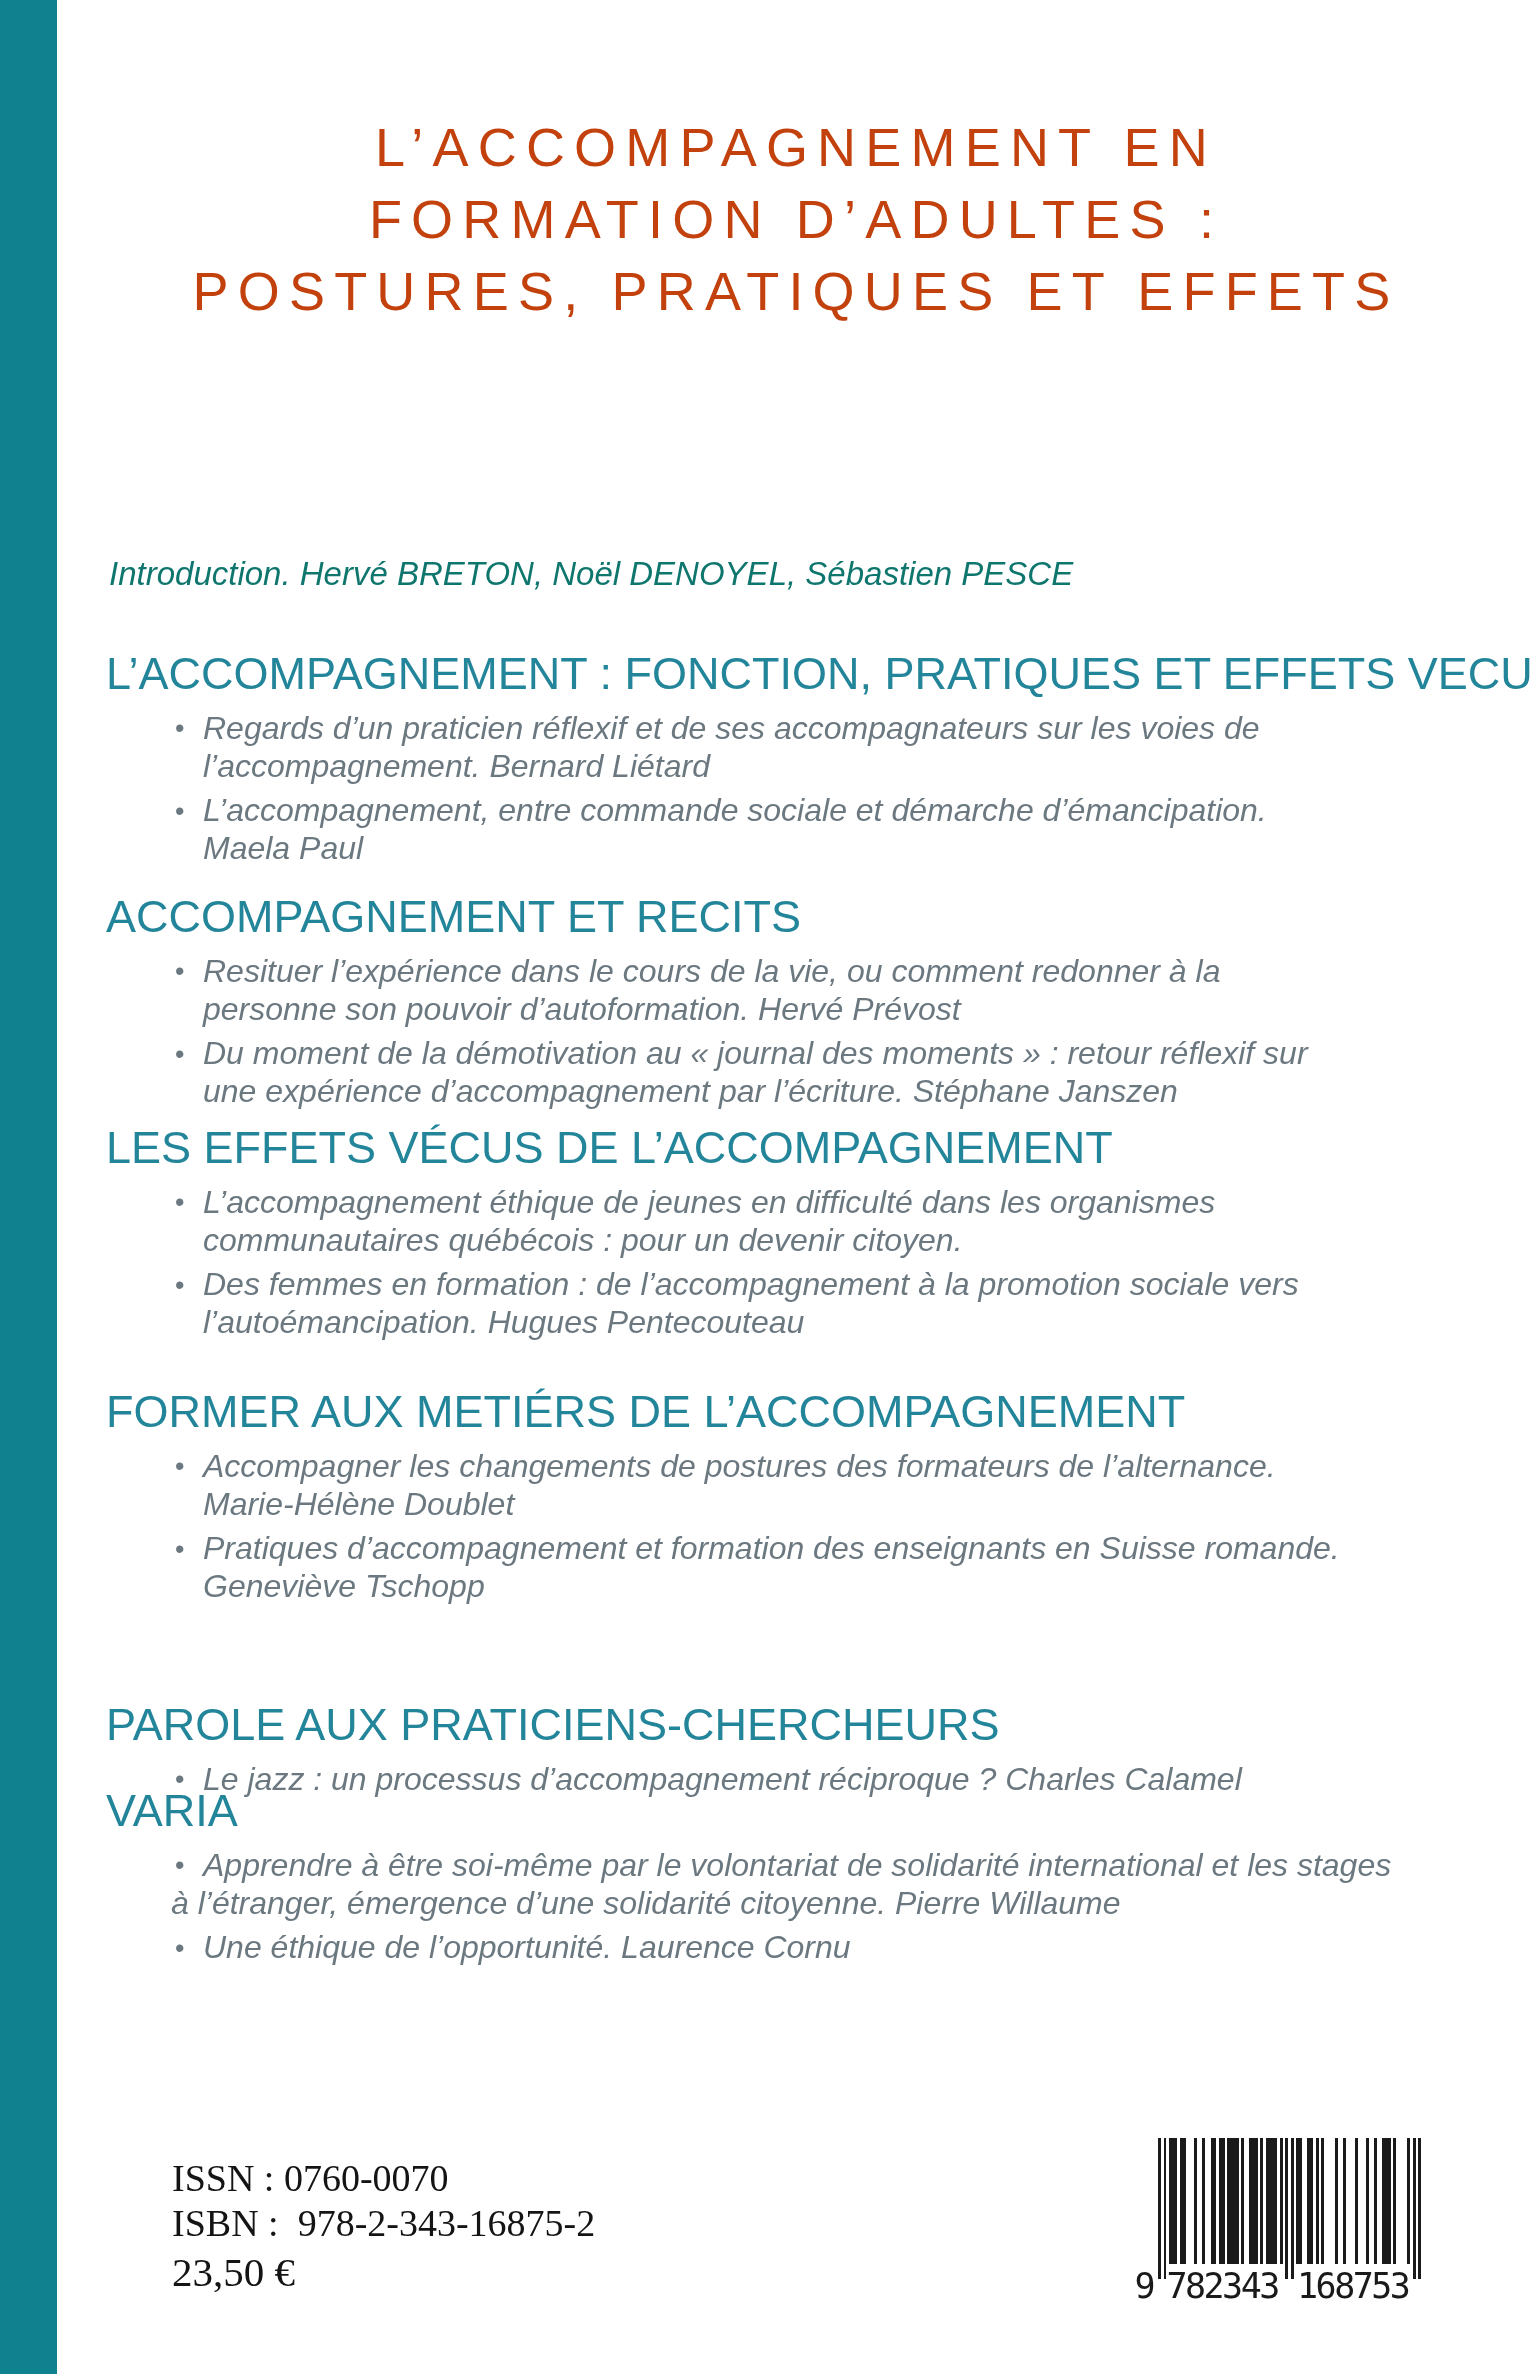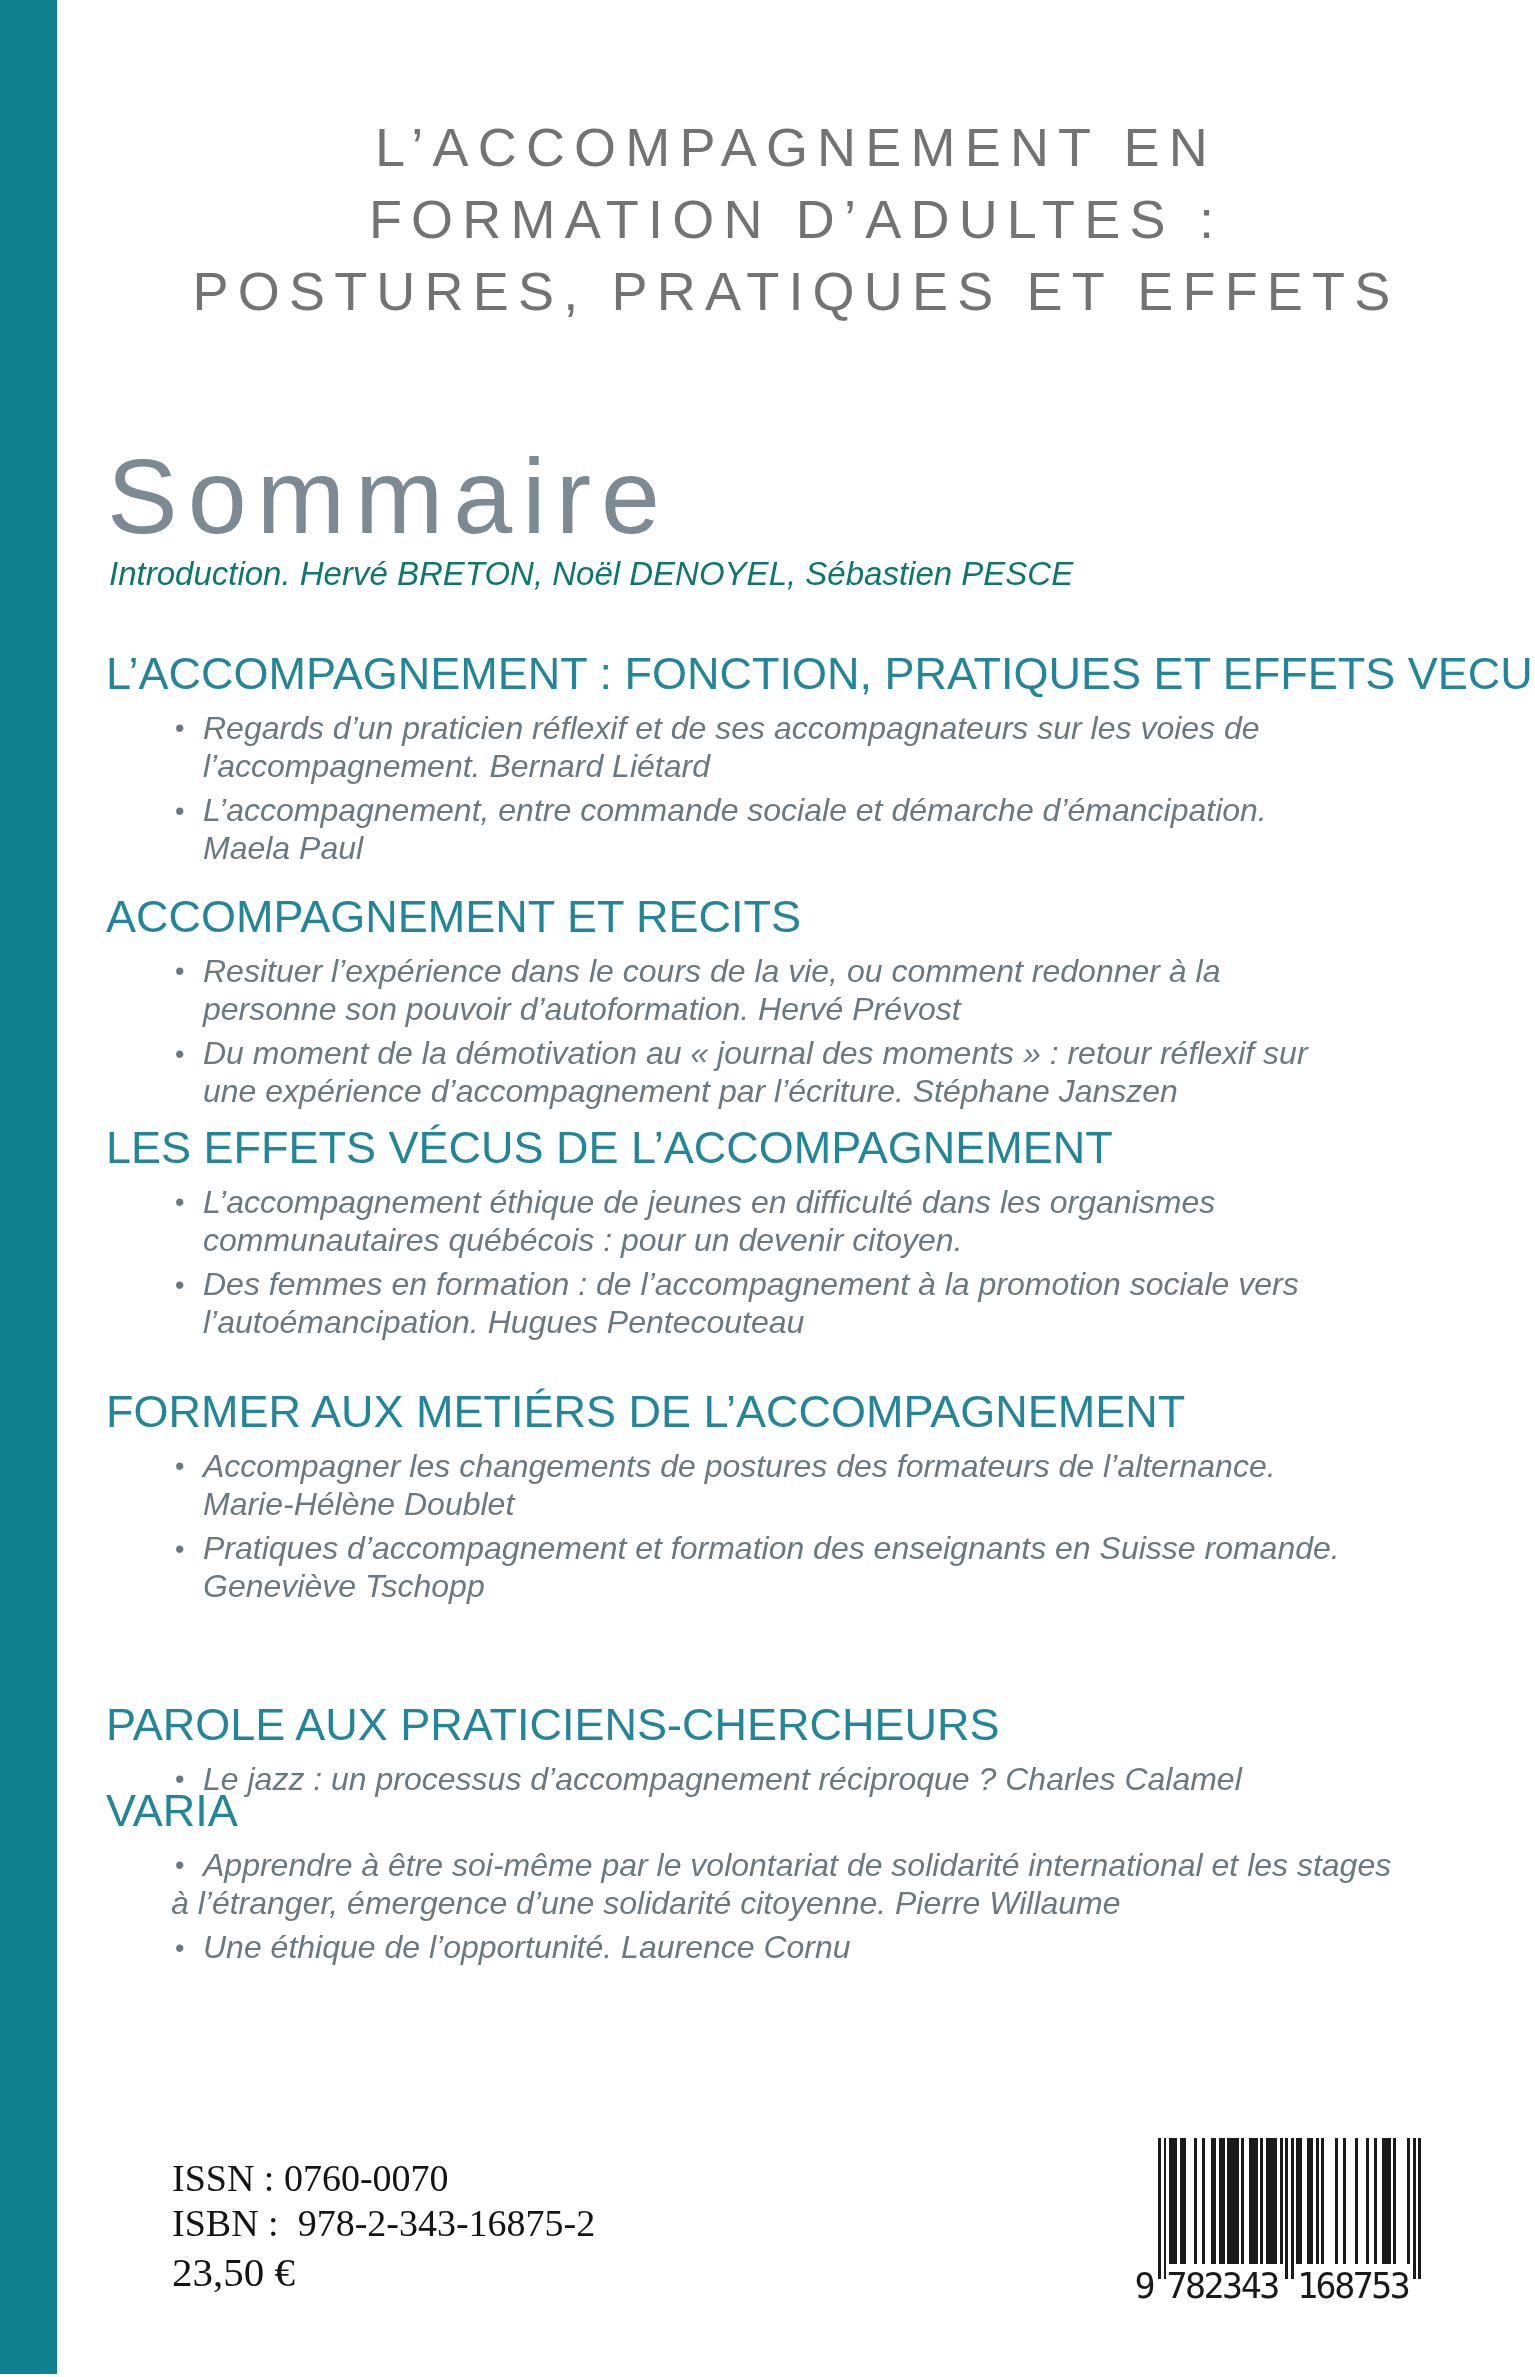--- a/index.html
+++ b/index.html
@@ -11,21 +11,21 @@
     font-family:"Liberation Sans", sans-serif;
   }
   #accent-bar{
     position:absolute;left:0;top:0;width:57px;height:2374px;
     background:#10818F;
   }
   
   #title-block{
     position:absolute;left:57px;top:111px;width:1478px;
     text-align:center;
-    color:#737373;
+    color:#c2410c;
     font-size:54px;line-height:72px;letter-spacing:9.2px;
     font-weight:400;
     white-space:nowrap;
   }
   
   #sommaire-heading{
     position:absolute;left:107px;top:443px;
     color:#7C8A93;
     font-size:106px;line-height:106px;letter-spacing:10px;
     font-weight:400;
@@ -99,21 +99,20 @@
 <div id="page">
 
   <div id="accent-bar"></div>
 
   <div id="title-block">
     <div>L’ACCOMPAGNEMENT EN</div>
     <div>FORMATION D’ADULTES :</div>
     <div>POSTURES, PRATIQUES ET EFFETS</div>
   </div>
 
-  <div id="sommaire-heading">Sommaire</div>
   <div id="introduction-line">Introduction. Hervé BRETON, Noël DENOYEL, Sébastien PESCE</div>
 
   <div class="toc-section" id="section-1">
     <h2 class="sec-h">L’ACCOMPAGNEMENT : FONCTION, PRATIQUES ET EFFETS VECUS</h2>
     <ul class="toc-ul">
       <li>
         <span class="blt">•</span>
         <span class="ln">Regards d’un praticien réflexif et de ses accompagnateurs sur les voies de</span>
         <span class="ln">l’accompagnement. Bernard Liétard</span>
       </li>

